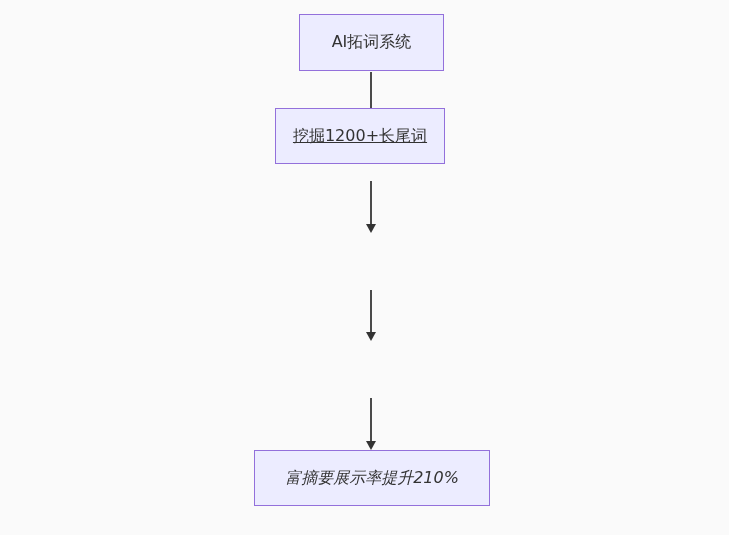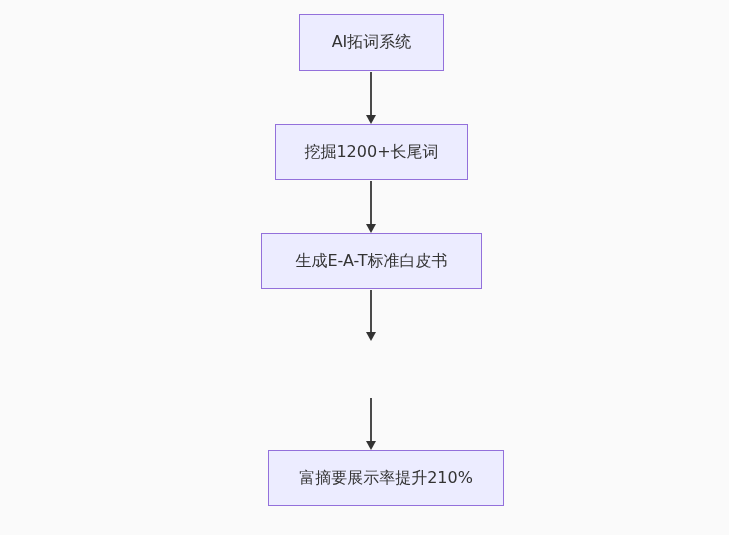--- a/index.html
+++ b/index.html
@@ -25,24 +25,24 @@
     border: 1.5px solid #9370db;
     display: flex;
     align-items: center;
     justify-content: center;
     font-size: 16px;
     color: #333333;
     text-align: right;
     white-space: nowrap;
   }
   .node-1 { left: 299px; top: 14px;  width: 145px; height: 57px; }
-  .node-2 { left: 275px; top: 124px; width: 193px; height: 56px; }
+  .node-2 { left: 275px; top: 108px; width: 170px; height: 56px; text-decoration: underline; }
   .node-3 { left: 261px; top: 233px; width: 221px; height: 56px; }
   .node-4 { left: 264px; top: 341px; width: 214px; height: 56px; }
-  .node-5 { left: 268px; top: 450px; width: 236px; height: 56px; }
+  .node-5 { left: 254px; top: 450px; width: 236px; height: 56px; font-style: italic; }
 
   .flow-arrow {
     position: absolute;
     left: 366px; 
     width: 10px;
   }
   .flow-arrow .line {
     position: absolute;
     left: 4px;
     top: 0;
@@ -84,23 +84,20 @@
 
   <div class="flow-node node-2">
     <span>挖掘1200+长尾词</span>
   </div>
 
   <div class="flow-arrow arrow-2">
     <div class="line"></div>
     <div class="head"></div>
   </div>
 
-  <div class="flow-node node-3">
-    <span>生成E-A-T标准白皮书</span>
-  </div>
 
   <div class="flow-arrow arrow-3">
     <div class="line"></div>
     <div class="head"></div>
   </div>
 
 
   <div class="flow-arrow arrow-4">
     <div class="line"></div>
     <div class="head"></div>

